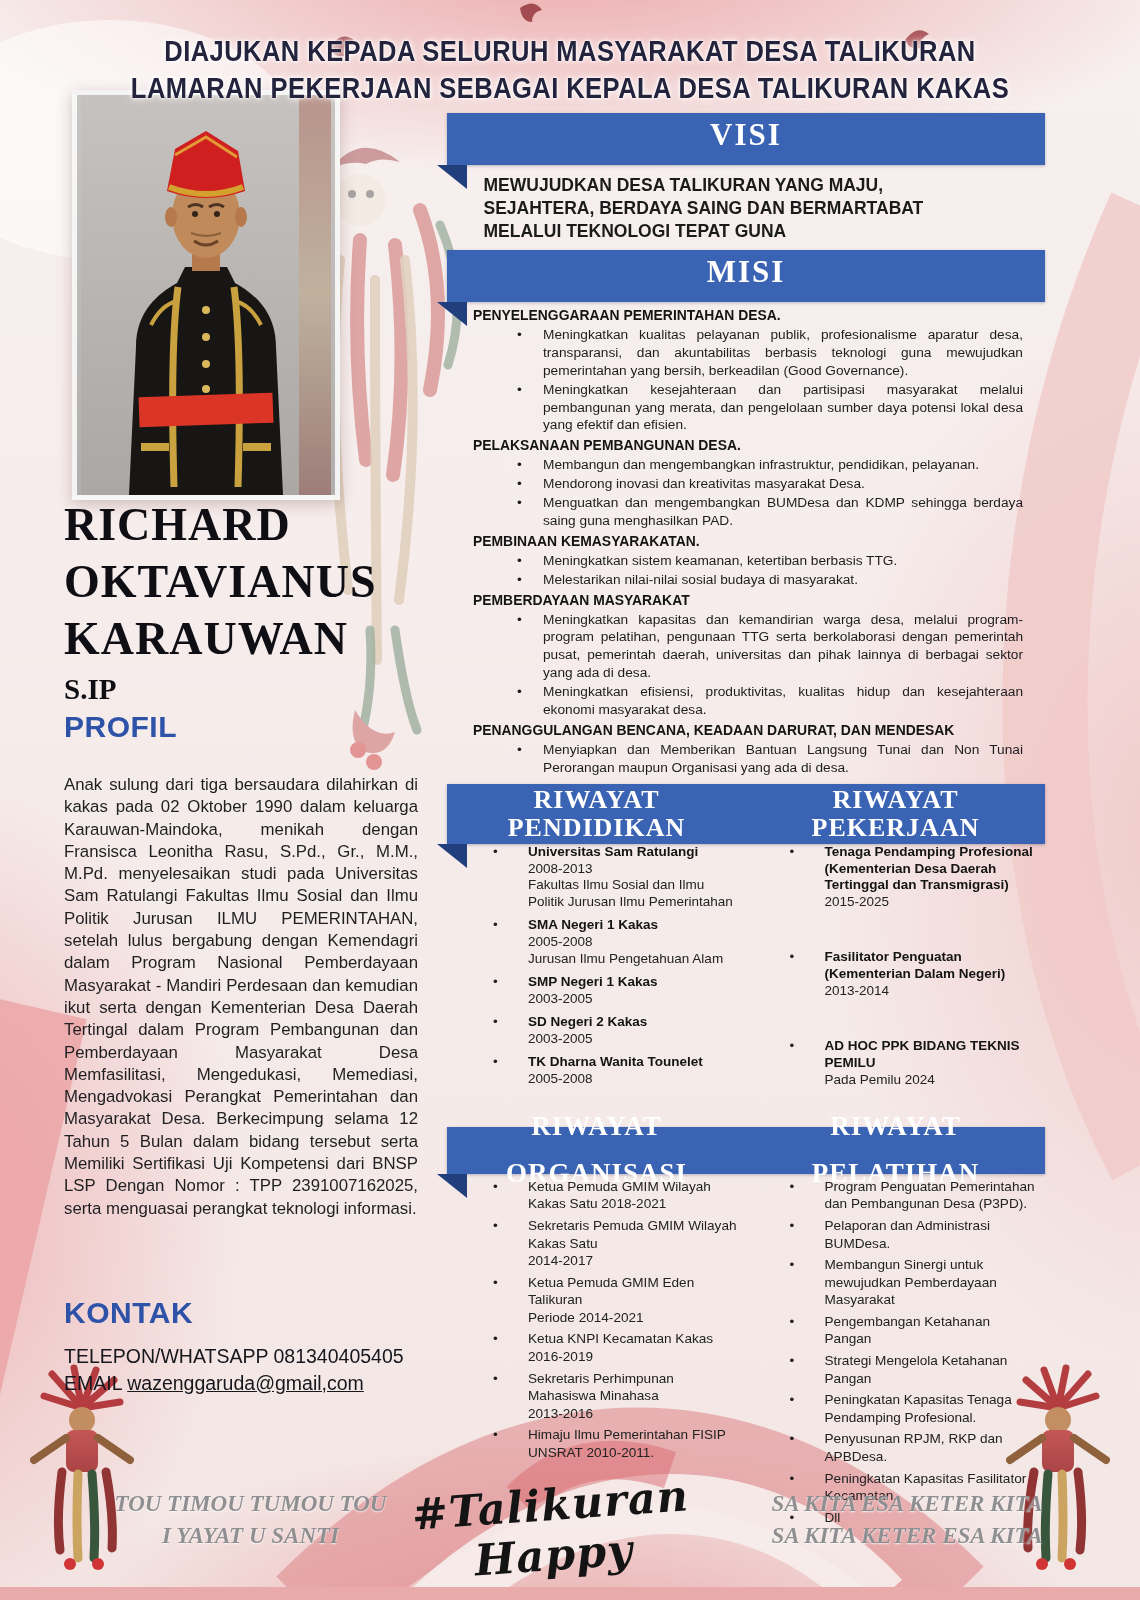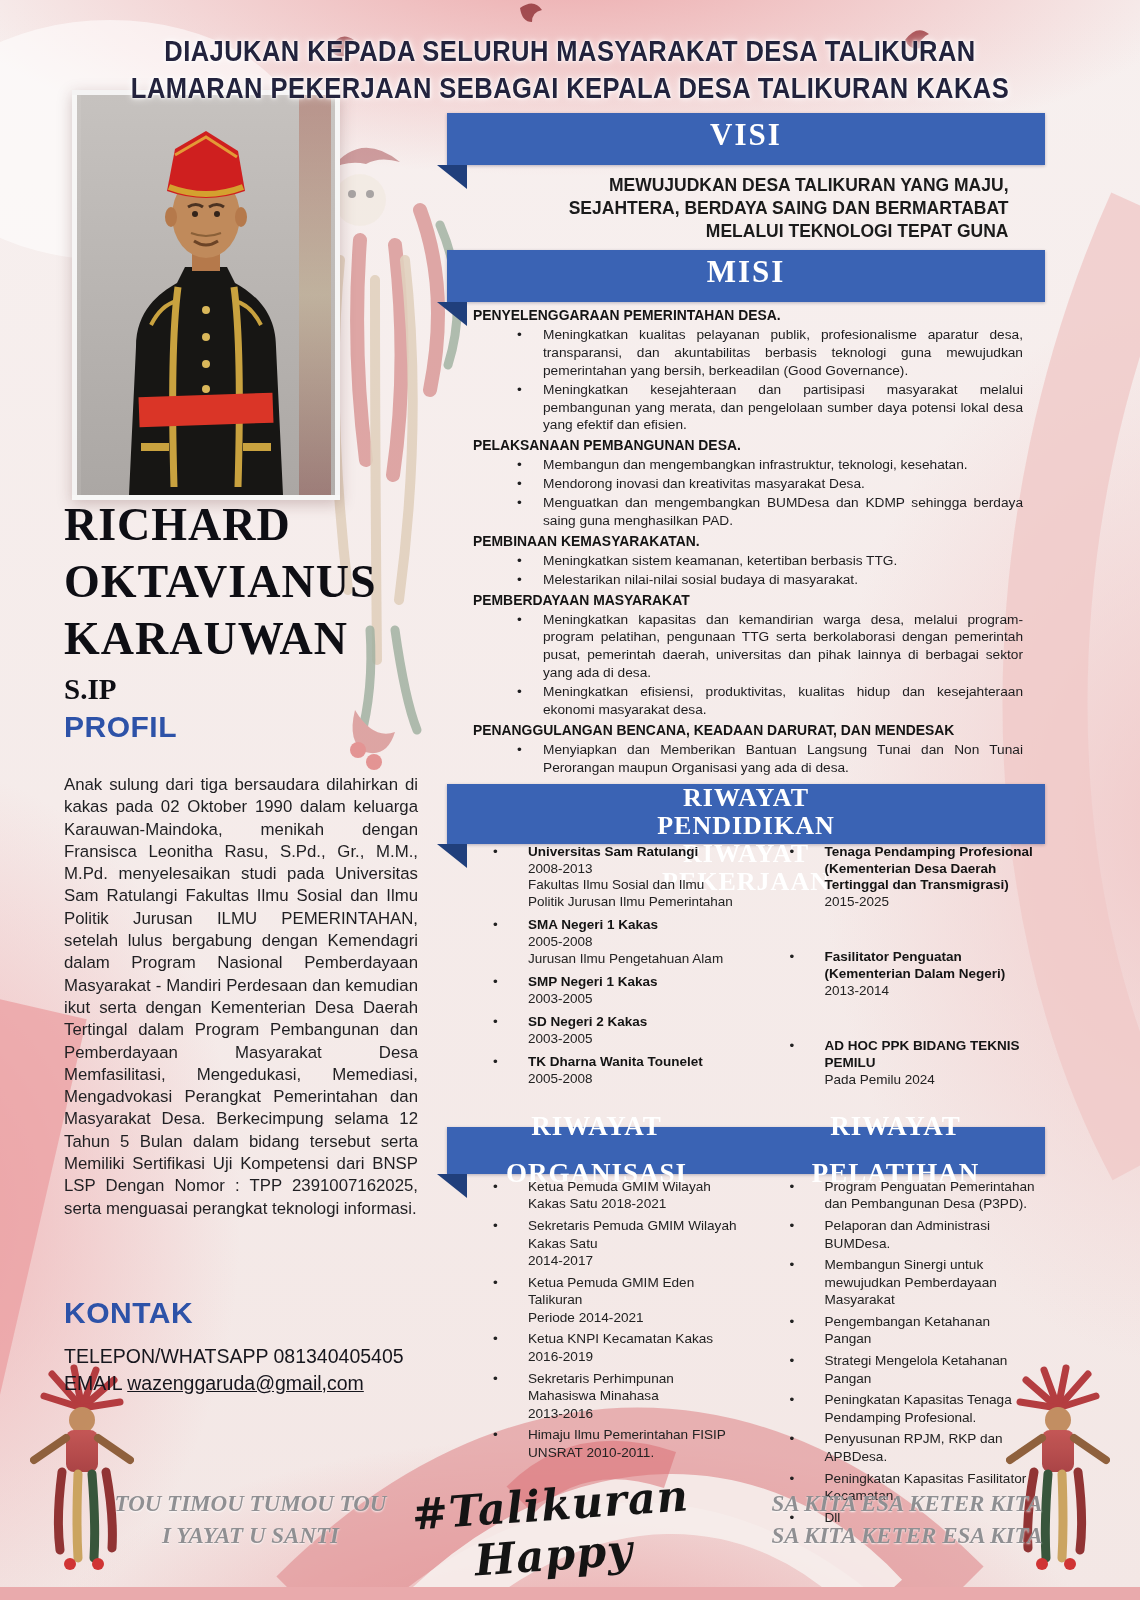--- a/index.html
+++ b/index.html
@@ -39,29 +39,29 @@
   .contact{position:absolute;left:64px;top:1343px;width:380px;font-size:19.5px;line-height:26.5px;color:#16161d;z-index:2;}
   .contact a{color:#16161d;text-decoration:underline;}
 
   
   .right-col{position:absolute;left:447px;top:113px;width:598px;z-index:2;}
   .banner{position:relative;background:#3a63b4;color:#fff;text-align:center;
     font-family:"Liberation Serif","DejaVu Serif",serif;font-weight:700;
     box-shadow:0 1px 3px rgba(40,40,80,.3);}
   .fold{position:absolute;left:-10px;bottom:-24px;width:30px;height:24px;}
   .banner-line{height:52px;line-height:44px;font-size:31px;letter-spacing:2px;}
-  .vision-text{margin:9px auto 7px;width:525px;text-align:right;font-weight:700;font-size:17.5px;
+  .vision-text{margin:9px auto 7px;width:525px;text-align:left;font-weight:700;font-size:17.5px;
     line-height:23px;color:#1b1b1b;white-space:pre-line;}
   .misi-content{padding:2px 22px 6px 26px;font-size:13.7px;line-height:17.9px;color:#1d1d1f;}
   .misi-sec h4{font-size:13.9px;font-weight:700;margin:3px 0 1px;color:#141414;}
   .misi-item{position:relative;padding-left:70px;margin-bottom:1px;text-align:justify;list-style:none;}
   .misi-item::before{content:"\2022";position:absolute;left:44px;top:0;}
   ul{margin:0;padding:0;}
 
-  .banner-two{display:flex;height:60px;align-items:center;flex-direction:column;}
+  .banner-two{display:flex;height:60px;align-items:center;}
   .banner-two .half{flex:1;font-size:26px;line-height:28px;letter-spacing:1px;}
   .banner-single{display:flex;height:47px;align-items:center;}
   .banner-single .half{flex:1;font-size:27px;line-height:47px;letter-spacing:1px;}
 
   .two-col{display:grid;grid-template-columns:1fr 1fr;column-gap:26px;padding:0 8px 0 23px;}
   .hist-item{position:relative;padding-left:58px;margin-bottom:6px;font-size:13.5px;line-height:16.9px;
     color:#222;list-style:none;}
   .hist-item::before{content:"\2022";position:absolute;left:23px;top:0;}
   .hist-name{font-weight:700;color:#141414;}
   .pre{white-space:pre-line;}
@@ -286,21 +286,21 @@
                 <li class="misi-item">Meningkatkan kualitas pelayanan publik, profesionalisme aparatur desa, transparansi, dan akuntabilitas berbasis teknologi guna mewujudkan pemerintahan yang bersih, berkeadilan (Good Governance).</li>
 
                 <li class="misi-item">Meningkatkan kesejahteraan dan partisipasi masyarakat melalui pembangunan yang merata, dan pengelolaan sumber daya potensi lokal desa yang efektif dan efisien.</li>
               </ul>
           </section>
 
           <section class="misi-sec">
             <h4>PELAKSANAAN PEMBANGUNAN DESA.</h4>
             <ul>
 
-                <li class="misi-item">Membangun dan mengembangkan infrastruktur, teknologi, kesehatan.</li>
+                <li class="misi-item">Membangun dan mengembangkan infrastruktur, pendidikan, pelayanan.</li>
 
                 <li class="misi-item">Mendorong inovasi dan kreativitas masyarakat Desa.</li>
 
                 <li class="misi-item">Menguatkan dan mengembangkan BUMDesa dan KDMP sehingga berdaya saing guna menghasilkan PAD.</li>
               </ul>
           </section>
 
           <section class="misi-sec">
             <h4>PEMBINAAN KEMASYARAKATAN.</h4>
             <ul>

